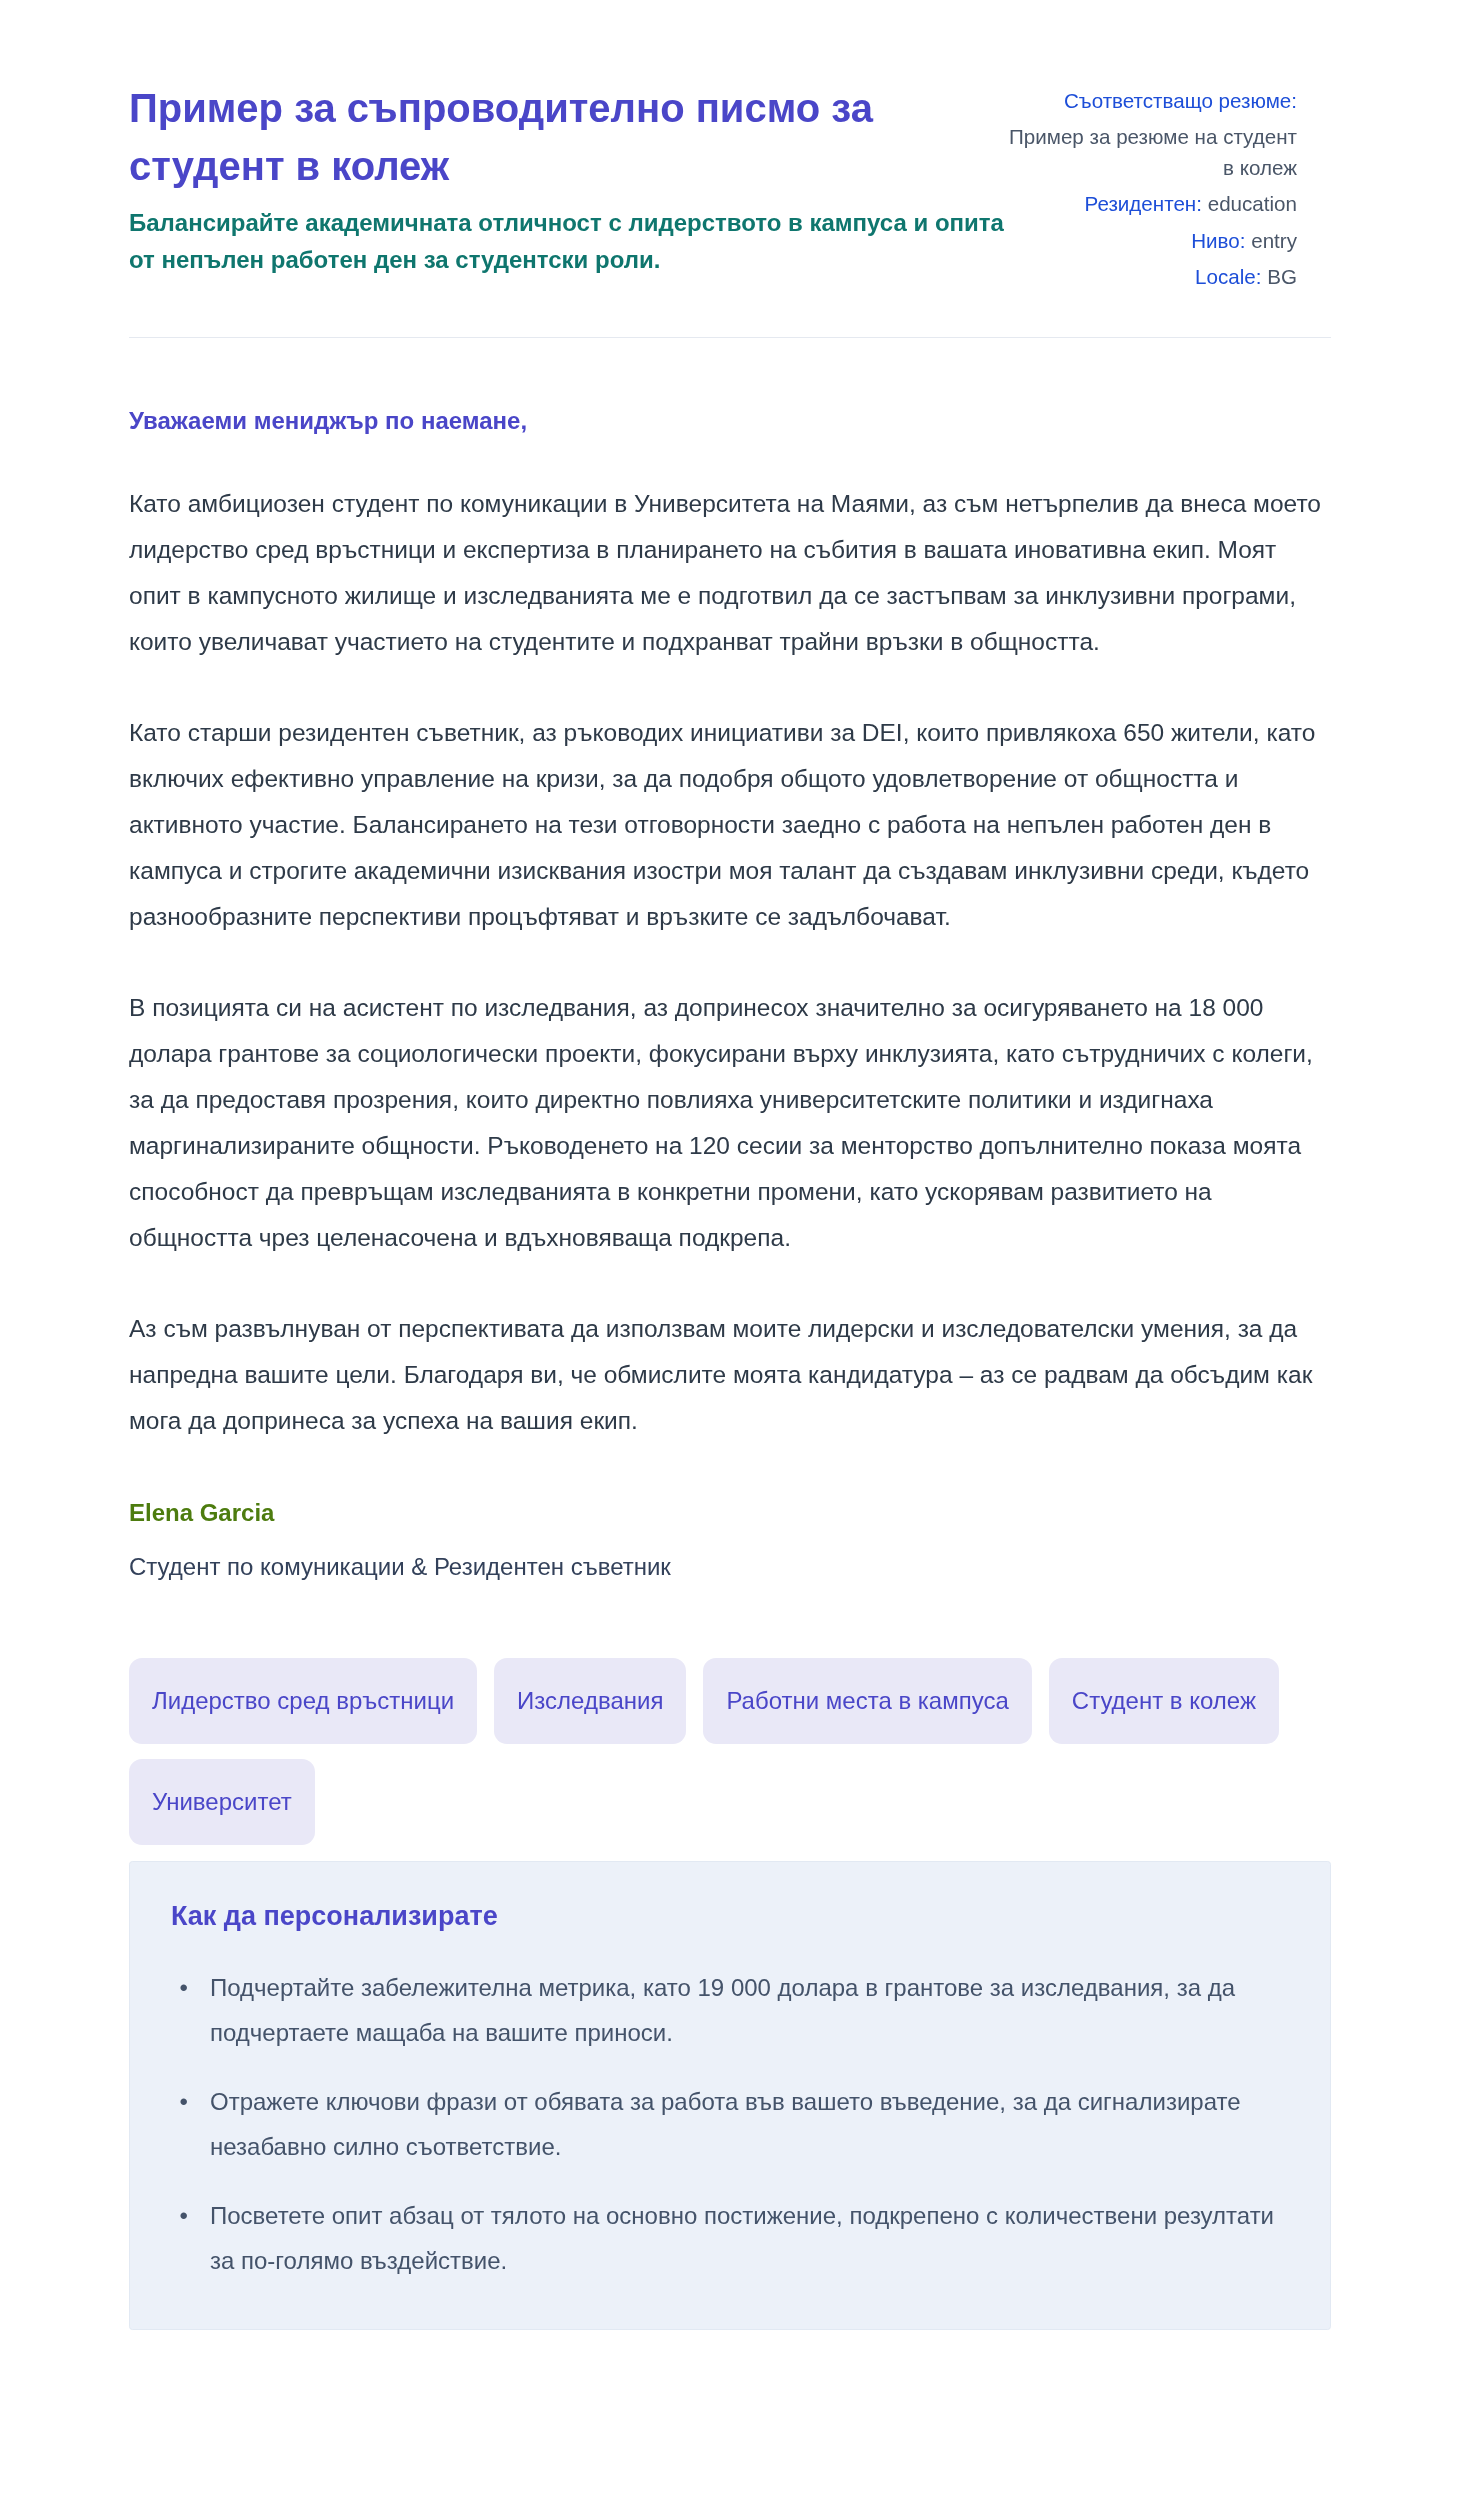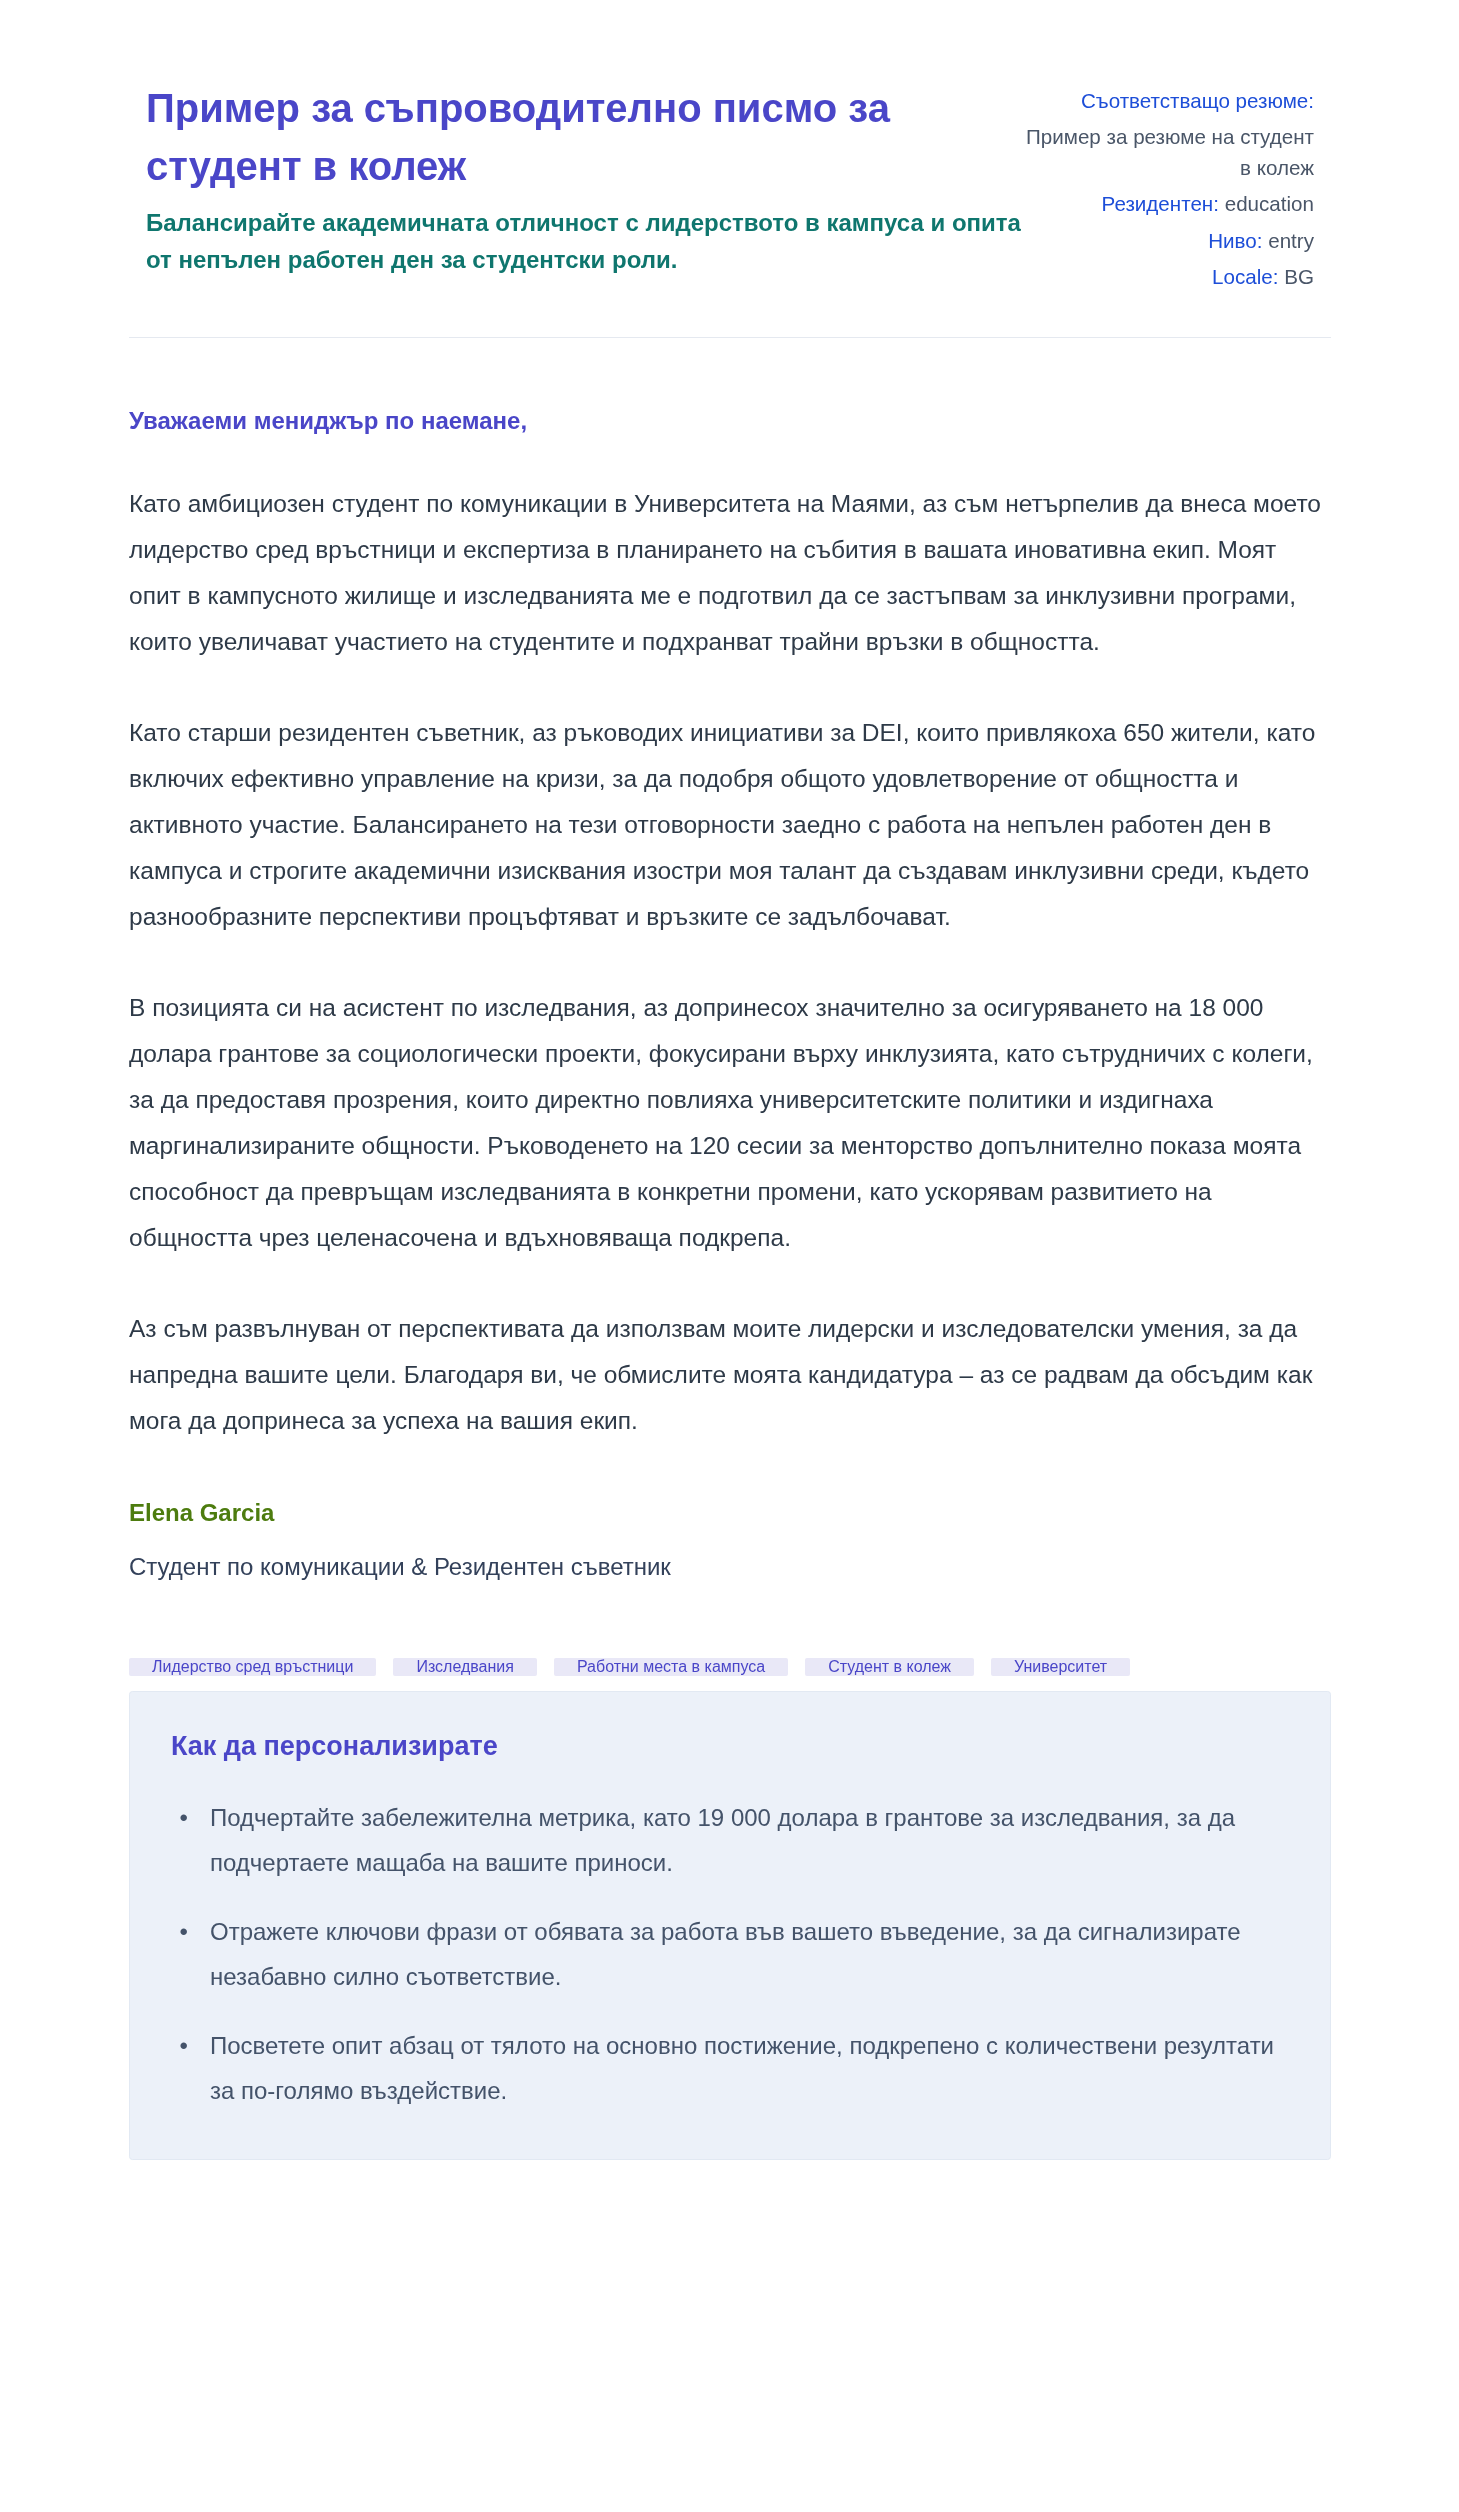--- a/index.html
+++ b/index.html
@@ -10,21 +10,21 @@
     font-family: "Liberation Sans", "DejaVu Sans", sans-serif;
     color: #2e3a48;
   }
   .page {
     box-sizing: border-box;
     padding: 79px 129px 77px 129px;
   }
   
   .header {
     display: flex;
-    justify-content: center;
+    justify-content: flex-start;
     align-items: flex-start;
   }
   .header-left { max-width: 876px; }
   .title {
     margin: 0 0 8.6px 0;
     font-size: 40px;
     line-height: 1.45;
     font-weight: bold;
     color: var(--accent, #4a46c8);
   }
@@ -75,23 +75,23 @@
     margin: 26px 0 0 0;
     font-size: 24px;
     color: #33415a;
   }
   
   .tags { margin-top: 77px; }
   .tag {
     display: inline-block;
     background: var(--chip-background, #e9e8f7);
     color: var(--accent, #4a46c8);
-    font-size: 16px;
-    padding: 0 23px;
-    border-radius: 2px;
+    font-size: 24px;
+    padding: 29px 23px;
+    border-radius: 13px;
     margin: 0 17px 15.5px 0;
     cursor: pointer;
   }
   
   .tips {
     background: var(--tips-background, #ecf1f9);
     border: 0.9px solid #e2e9f3;
     border-radius: 3.4px;
     padding: 39px 41px 46px 41px;
     box-sizing: border-box;

